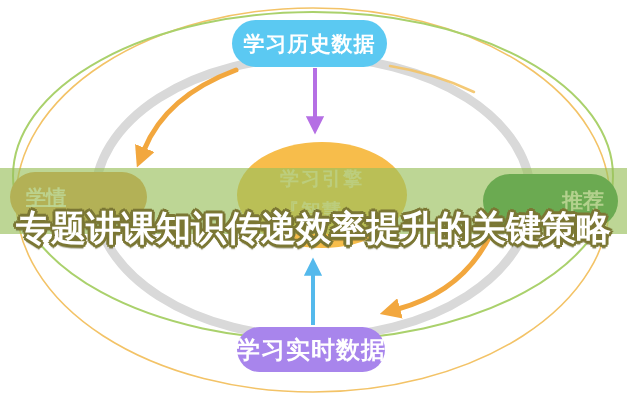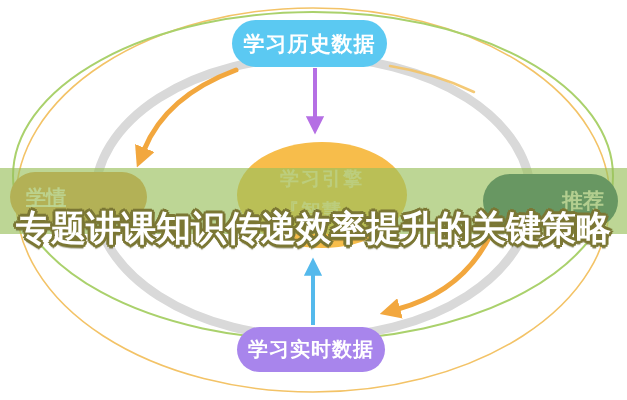--- a/index.html
+++ b/index.html
@@ -2,21 +2,21 @@
 <html><head>
 <meta charset="utf-8">
 <style>
   html,body{margin:0;padding:0;}
   body{font-family:"DejaVu Sans","Liberation Sans",sans-serif;}
   .stage{position:relative;width:627px;height:400px;background:#ffffff;overflow:hidden;}
   .stage svg{position:absolute;left:0;top:0;}
   .node{position:absolute;display:flex;align-items:center;justify-content:center;
         color:#fff;font-weight:bold;white-space:nowrap;}
   .node-top{left:232px;top:20px;width:155px;height:47px;border-radius:24px;font-size:21px;letter-spacing:1px;}
-  .node-bottom{left:237px;top:327px;width:148px;height:45px;border-radius:23px;font-size:20px;letter-spacing:1px;}
+  .node-bottom{left:237px;top:327px;width:148px;height:45px;border-radius:23px;font-size:24px;letter-spacing:1px;}
   .node-left{left:10px;top:172px;width:137px;height:50px;border-radius:25px;
              justify-content:flex-start;padding-left:16px;box-sizing:border-box;
              font-size:20px;color:rgba(255,255,255,.88);text-decoration:underline;}
   .node-right{left:483px;top:174px;width:135px;height:54px;border-radius:27px;
               justify-content:flex-end;padding-right:14px;box-sizing:border-box;
               font-size:21px;color:rgba(255,255,255,.88);}
   .node-center{left:237px;top:142px;width:170px;height:106px;border-radius:50%;
                flex-direction:column;gap:6px;font-size:19px;color:rgba(255,255,255,.62);
                letter-spacing:2px;}
   .banner{position:absolute;left:0;top:168px;width:627px;height:66px;}
@@ -65,21 +65,21 @@
 
   <div class="node node-center" style="background: rgb(247, 189, 75);">
     <div>学习引擎</div>
     <div>『智慧』</div>
   </div>
 
   <div class="node node-left" style="background: rgb(226, 149, 74);">
     <span>学情</span>
   </div>
 
-  <div class="node node-right" style="background: #0c4a6e; justify-content: flex-end;">
+  <div class="node node-right" style="background: #15803d; justify-content: flex-end;">
     <span>推荐</span>
   </div>
 
   <div class="node node-top" style="background: rgb(91, 201, 242);">
     <span>学习历史数据</span>
   </div>
 
   <div class="node node-bottom" style="background: rgb(168, 133, 236);">
     <span>学习实时数据</span>
   </div>

